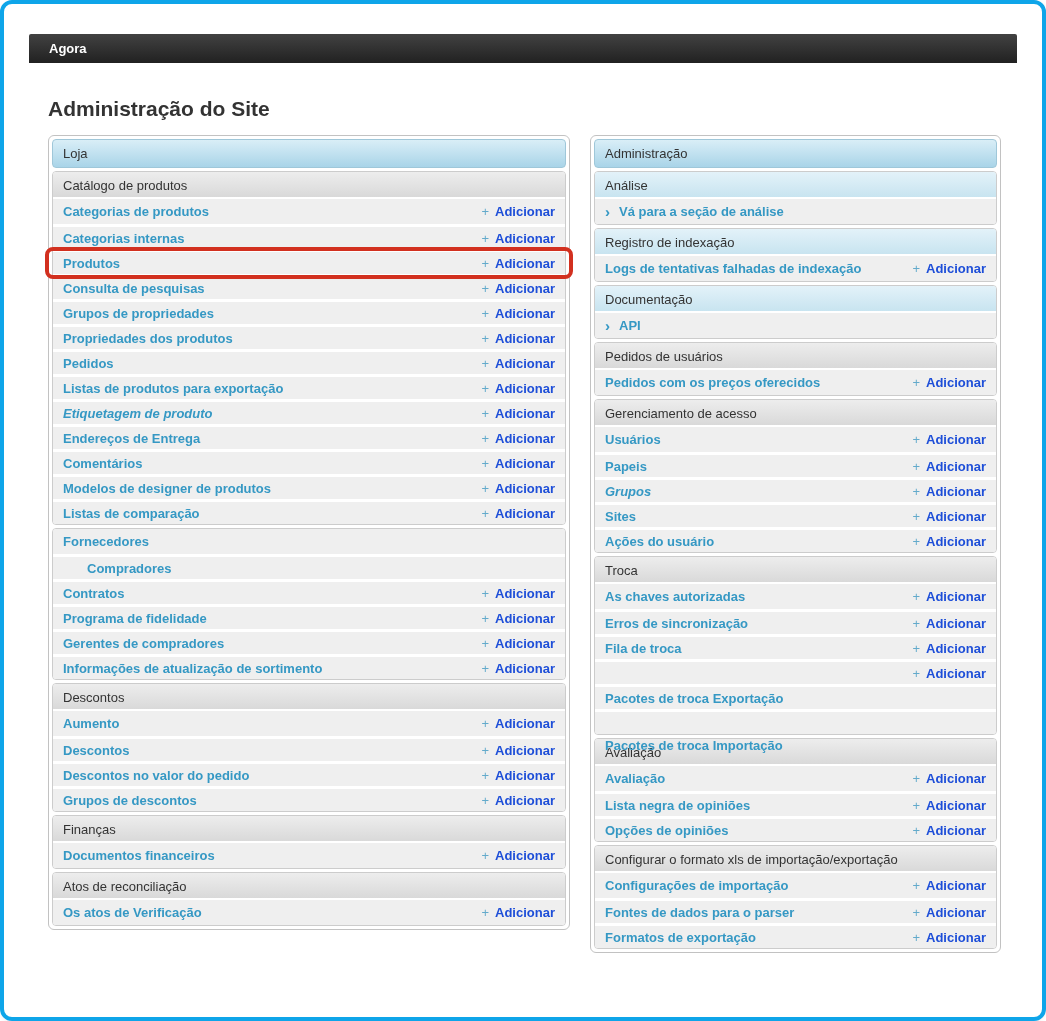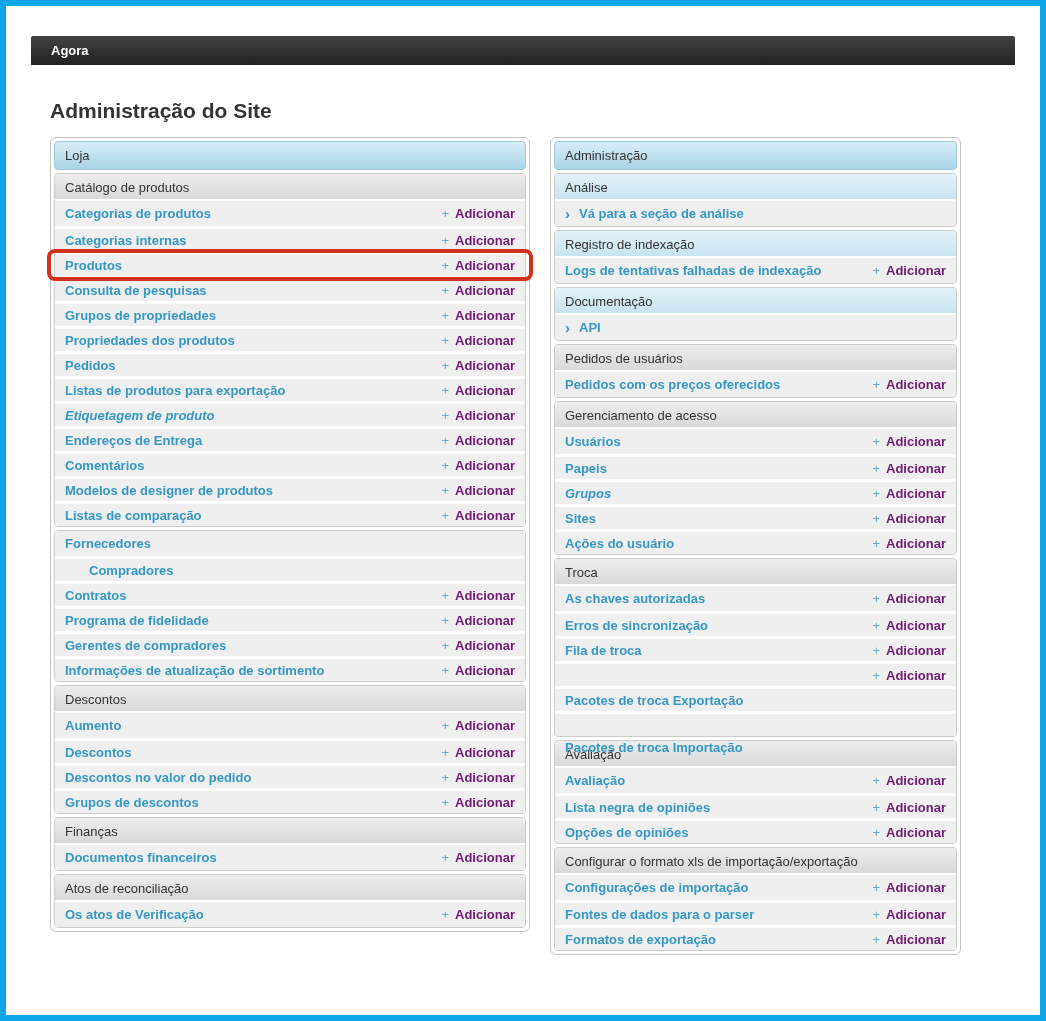--- a/index.html
+++ b/index.html
@@ -1,45 +1,45 @@
 <!DOCTYPE html>
 <html><head>
 <meta charset="utf-8">
 <style>
   html,body{margin:0;padding:0;background:#fff;}
   body{width:1046px;height:1021px;font-family:"Liberation Sans",sans-serif;-webkit-font-smoothing:antialiased;}
-  .frame{box-sizing:border-box;width:1046px;height:1021px;background:#fff;border:6px solid #0ea5e9;
-         border-radius:0;overflow:hidden;box-shadow:0 1px 4px rgba(0,0,0,.06);}
+  .frame{box-sizing:border-box;width:1046px;height:1021px;background:#fff;border:4px solid #0ea5e9;
+         border-radius:12px;overflow:hidden;box-shadow:0 1px 4px rgba(0,0,0,.06);}
   .topbar{margin:30px 25px 0 25px;height:29px;background:linear-gradient(#424242,#212121);
           display:flex;align-items:center;padding:0 20px;box-sizing:border-box;border-radius:2px 2px 0 0;}
   .brand{color:#ffffff;font-weight:bold;font-size:13px;}
   .crumbbar{margin:0 25px;height:31px;background:#f5f5f5;border-bottom:1px solid #e0e0e0;
             display:flex;align-items:center;padding:0 20px;box-sizing:border-box;}
   .crumb{color:#444;font-weight:bold;font-size:13px;cursor:pointer;}
   .title{margin:34px 0 14px 44px;font-size:21px;line-height:24px;color:#333;font-weight:bold;}
   .board{display:flex;gap:20px;padding-left:44px;height:837px;overflow:hidden;align-items:flex-start;}
   .panel{box-sizing:border-box;border:1px solid #c2c2c2;border-radius:6px;padding:3px;background:#fff;}
-  .panel.left{width:480px;}
+  .panel.left{width:522px;}
   .panel.right{width:411px;}
   .panel-header{box-sizing:border-box;height:29px;padding:6px 10px;font-size:13px;color:#333;
                 background:linear-gradient(#d9eef7,#a9d4e8);border:1px solid #9fc7d9;border-radius:4px;margin-bottom:3px;}
   .group{border:1px solid #cccccc;border-radius:4px;background:#fff;margin-bottom:3px;}
   .group:last-child{margin-bottom:0;}
   .group-header{box-sizing:border-box;height:27px;padding:6px 10px;font-size:13px;color:#333;
                 background:linear-gradient(#ededed,#d9d9d9);border-bottom:2px solid #fff;border-radius:3px 3px 0 0;}
   .group-header.blue{background:linear-gradient(#e3f2f9,#c8e4f0);}
   .row{position:relative;box-sizing:border-box;height:25px;padding:5px 10px;background:#efefef;
        display:flex;align-items:center;font-size:13px;}
   .row + .row{border-top:3px solid #fff;}
   .row:first-child{border-radius:3px 3px 0 0;}
   .row:last-child{border-radius:0 0 3px 3px;}
   .mlink{color:#3598c4;font-weight:bold;cursor:pointer;white-space:nowrap;}
   .addwrap{margin-left:auto;display:flex;align-items:center;cursor:pointer;}
   .plus{color:#63aacb;font-size:13px;margin-right:6px;}
-  .addlbl{color:#701a75;font-weight:bold;font-size:13px;}
+  .addlbl{color:#1d4ed8;font-weight:bold;font-size:13px;}
   .chev{color:#3598c4;font-weight:bold;font-size:15px;line-height:1;margin-right:9px;}
   .ring{position:absolute;left:-8px;right:-8px;top:-5px;bottom:-5px;border:4px solid #d2301f;
         border-radius:8px;pointer-events:none;z-index:4;}
 </style>
 </head>
 <body>
 
 <div class="frame">
   <div class="topbar">
     <span class="brand">Agora</span>

